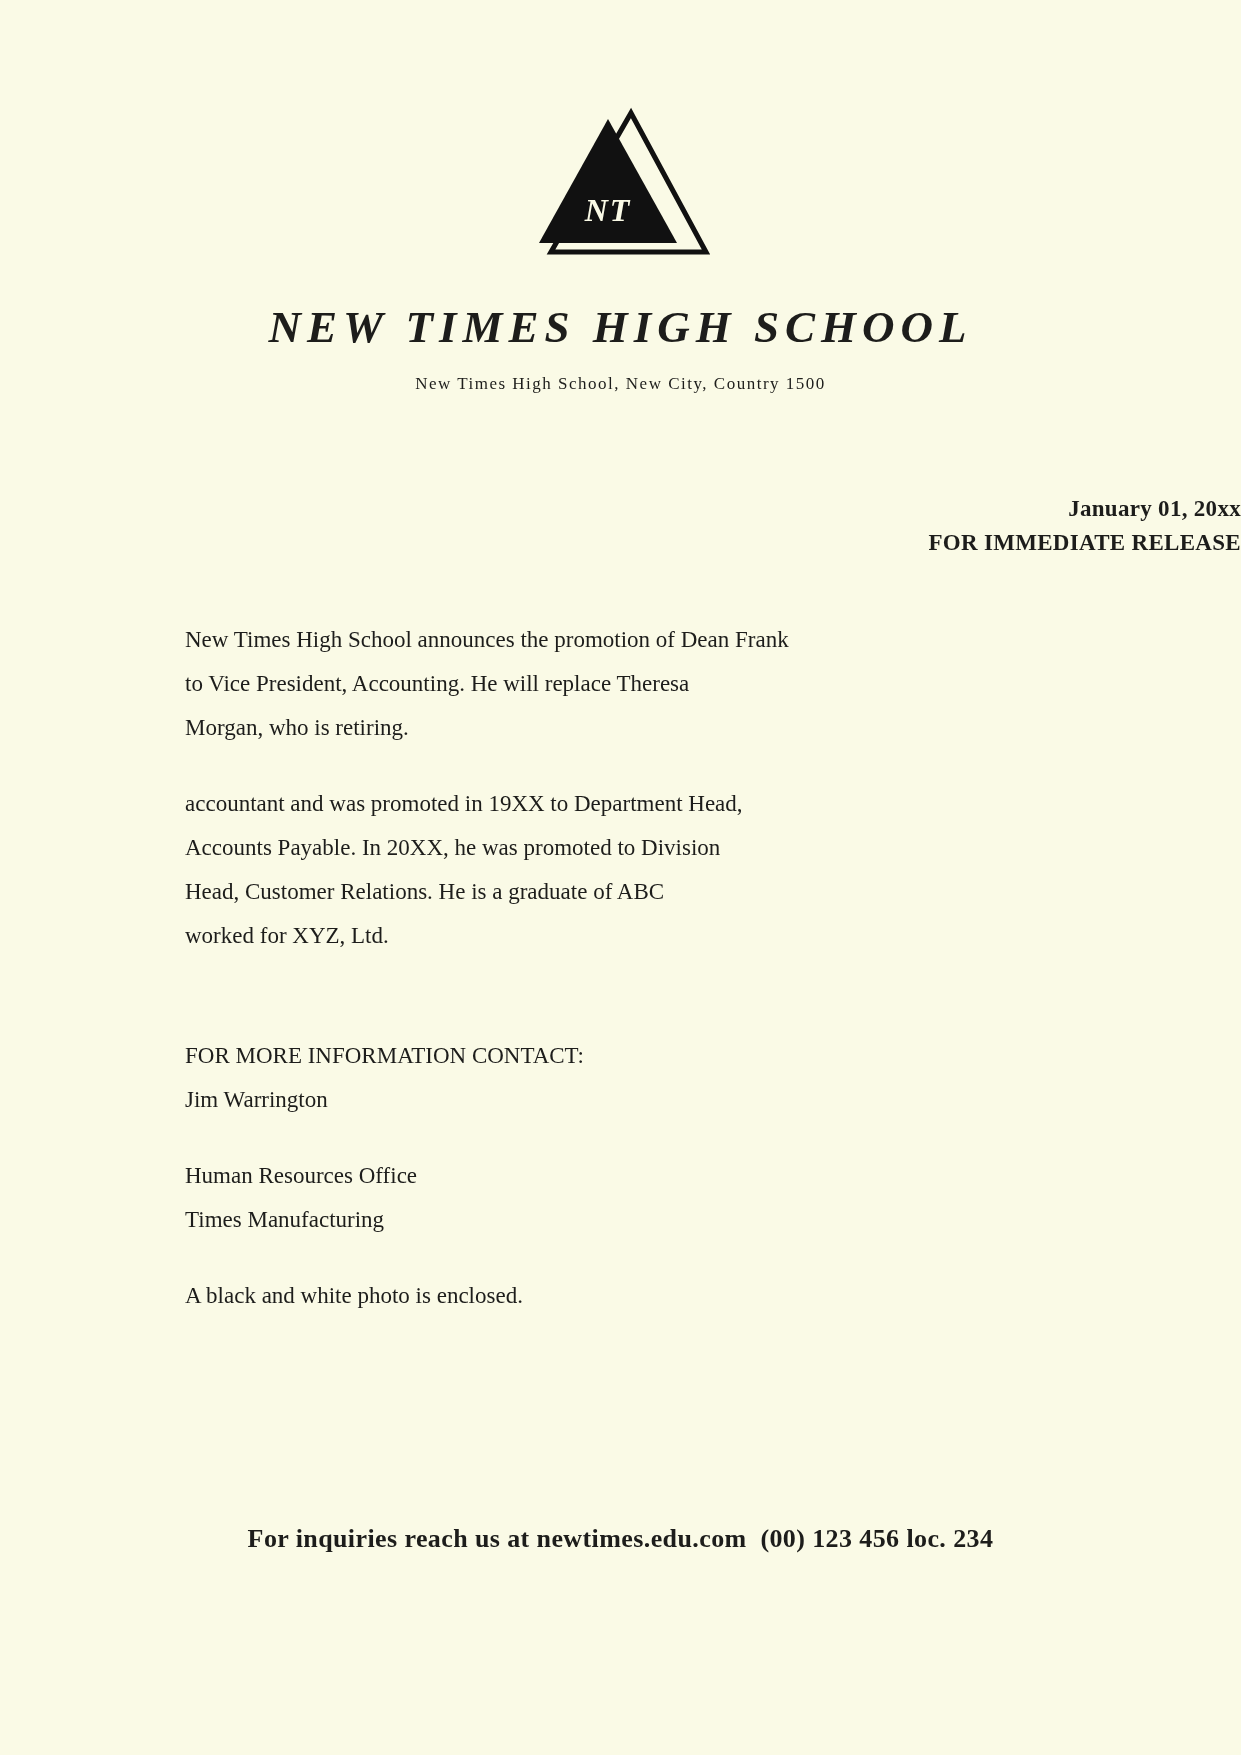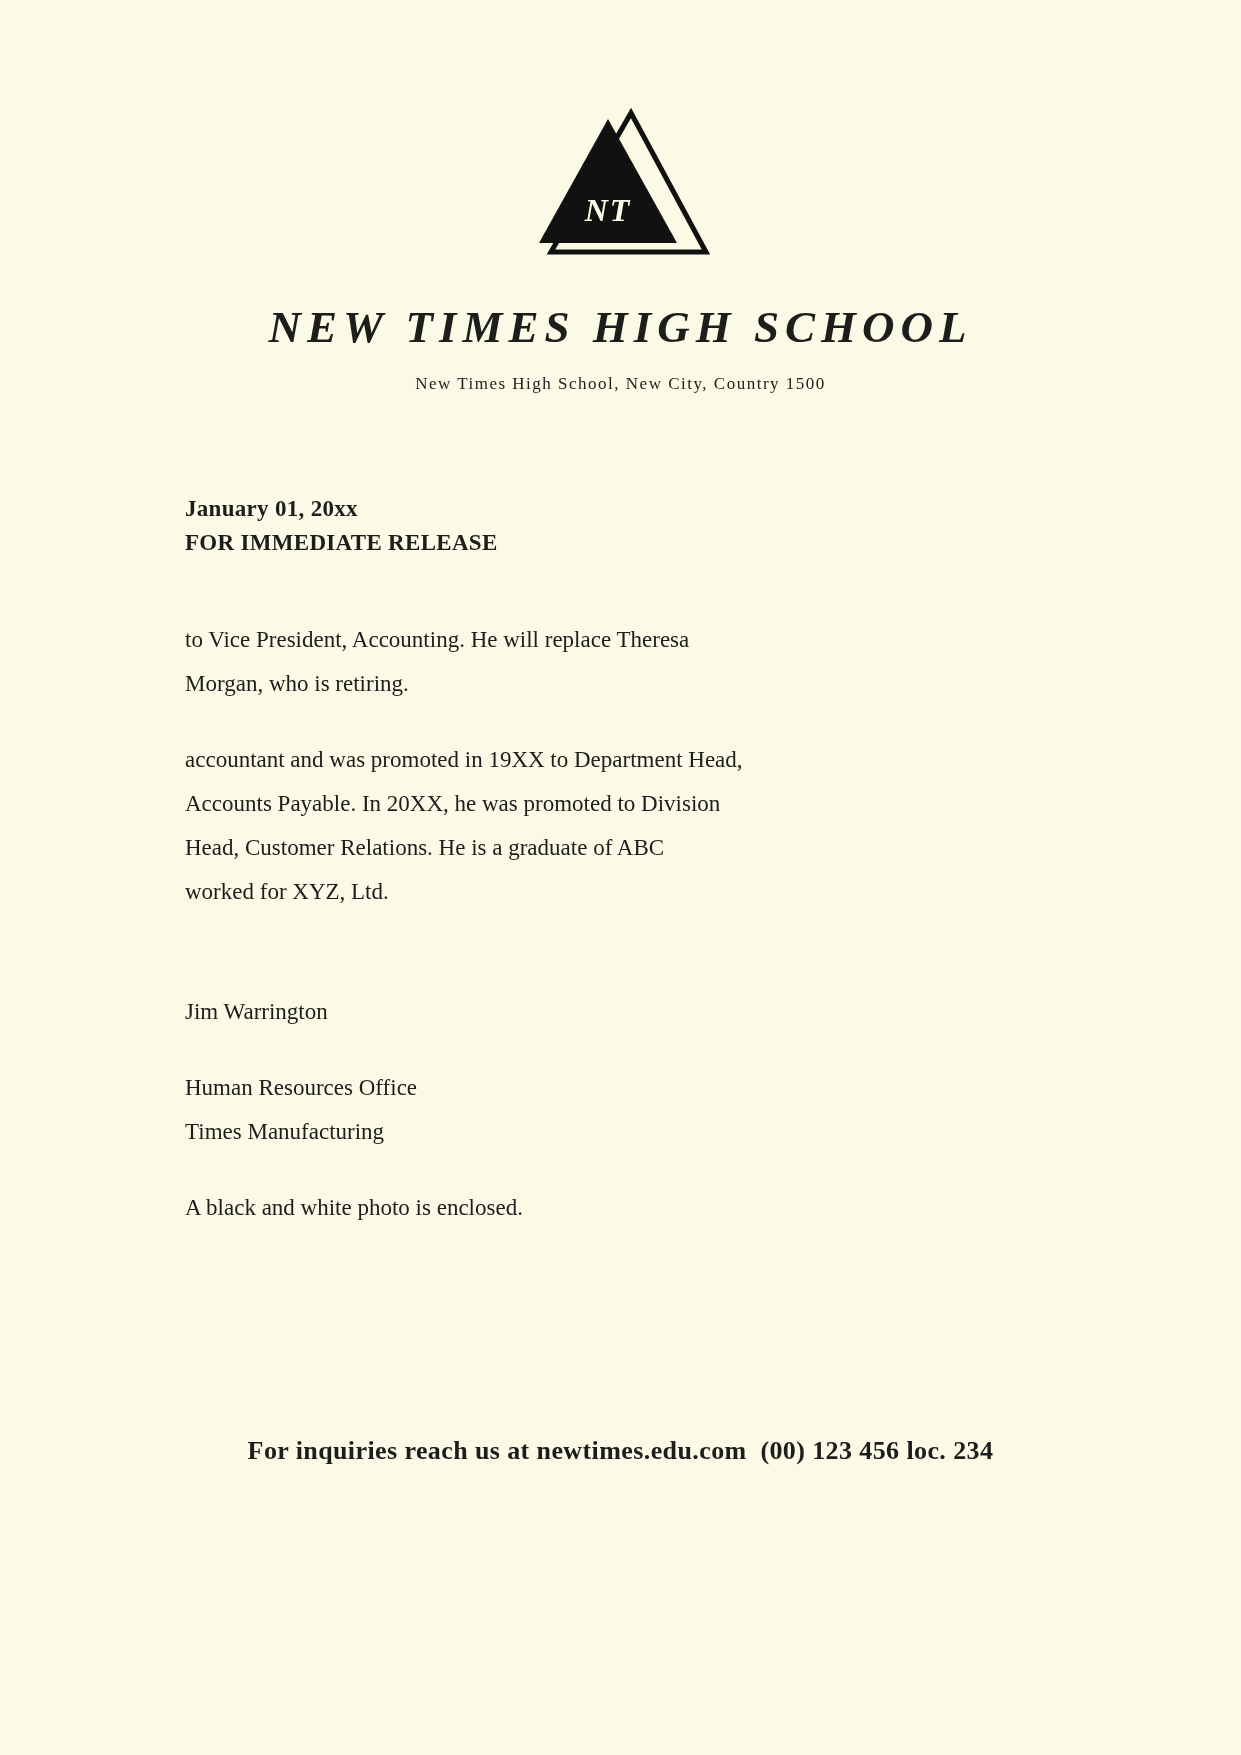--- a/index.html
+++ b/index.html
@@ -34,20 +34,21 @@
     font-size: 17px;
     letter-spacing: 1.5px;
     line-height: 28px;
   }
   .release-block {
     margin: 94px 0 0 185px;
     font-weight: bold;
     font-size: 23px;
     line-height: 34px;
     letter-spacing: 0.3px;
+    text-align: right;
   }
   .para {
     margin-left: 185px;
     font-size: 23px;
     line-height: 44px;
   }
   .para-1 { margin-top: 58px; }
   .para-2 { margin-top: 32px; }
   .contact-block { margin-top: 76px; }
   .office-block { margin-top: 32px; }
@@ -75,32 +76,34 @@
 <div class="school-title">NEW TIMES HIGH SCHOOL</div>
 
 <div class="school-address">New Times High School, New City, Country 1500</div>
 
 <div class="release-block">
   <div>January 01, 20xx</div>
   <div>FOR IMMEDIATE RELEASE</div>
 </div>
 
 <div class="para para-1">
+  <div>New Times High School announces the promotion of Dean Frank</div>
   <div>to Vice President, Accounting. He will replace Theresa</div>
   <div>Morgan, who is retiring.</div>
 </div>
 
 <div class="para para-2">
   <div>accountant and was promoted in 19XX to Department Head,</div>
   <div>Accounts Payable. In 20XX, he was promoted to Division</div>
   <div>Head, Customer Relations. He is a graduate of ABC</div>
   <div>worked for XYZ, Ltd.</div>
 </div>
 
 <div class="para contact-block">
+  <div>FOR MORE INFORMATION CONTACT:</div>
   <div>Jim Warrington</div>
 </div>
 
 <div class="para office-block">
   <div>Human Resources Office</div>
   <div>Times Manufacturing</div>
 </div>
 
 <div class="para note-line">A black and white photo is enclosed.</div>
 

